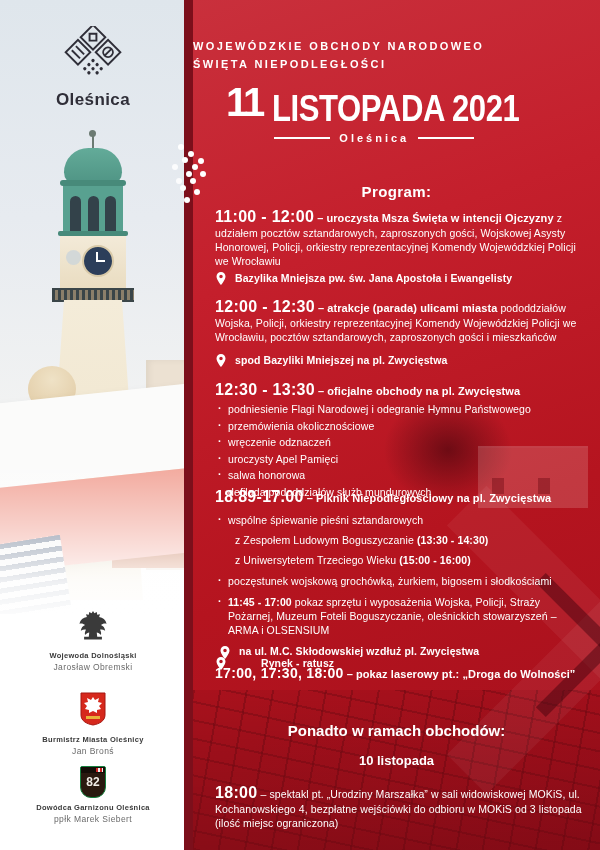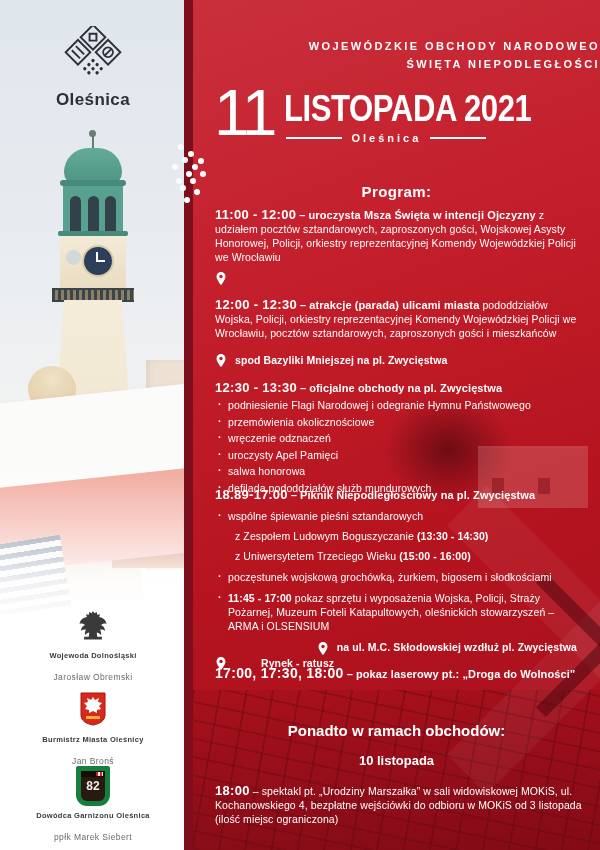--- a/index.html
+++ b/index.html
@@ -56,23 +56,23 @@
   .shirt{position:absolute;left:-8px;top:540px;width:74px;height:74px;transform:rotate(-9deg);z-index:5;
         background:repeating-linear-gradient(180deg,#5b6b85 0 5px,#f4f4f4 5px 11px);}
   .fade{position:absolute;left:0;top:455px;width:100%;height:170px;z-index:5;
         background:linear-gradient(180deg,rgba(255,255,255,0) 0%,rgba(255,255,255,.9) 75%,#fff 100%);}
   .white-bottom{position:absolute;left:0;top:614px;width:100%;height:236px;background:#fff;z-index:5;}
 
   
   .official{position:absolute;left:0;width:186px;text-align:center;z-index:7;}
   .off-1{top:610px;} .off-2{top:692px;} .off-3{top:766px;}
   .off-title{margin-top:5px;font-size:7.5px;font-weight:bold;color:#3a3a3a;letter-spacing:.3px;}
-  .off-name{margin-top:12px;font-size:8.5px;color:#6a6a6a;letter-spacing:.4px;}
+  .off-name{margin-top:2px;font-size:8.5px;color:#6a6a6a;letter-spacing:.4px;}
   .crest82{position:relative;width:24px;height:30px;margin:0 auto;background:#2a190f;
-           border:5px solid #15803d;border-radius:2px 2px 11px 11px;}
+           border:1px solid #15803d;border-radius:2px 2px 11px 11px;}
   .crest82::before{content:"";position:absolute;left:0;top:0;width:100%;height:6px;background:#140d07;}
   .crest82::after{content:"";position:absolute;right:2px;top:1px;width:7px;height:4px;
            background:repeating-linear-gradient(90deg,#c22 0 2px,#eee 2px 4px);}
   .crest82 .num{position:absolute;left:0;top:8px;width:100%;text-align:center;
            font-size:12px;font-weight:bold;color:#f0ece6;}
 
   
   .stripe{position:absolute;left:184px;top:0;width:9px;height:850px;background:#7c0f1b;z-index:8;}
 
   
@@ -106,36 +106,36 @@
         repeating-linear-gradient(100deg,rgba(40,0,5,.45) 0 2px,rgba(40,0,5,0) 2px 26px),
         repeating-linear-gradient(12deg,rgba(40,0,5,.4) 0 2px,rgba(40,0,5,0) 2px 18px),
         linear-gradient(180deg,rgba(60,0,8,.15),rgba(25,0,4,.45));}
   .x-light{position:absolute;left:240px;top:470px;width:340px;height:340px;opacity:.9;}
   .x-light::before,.x-light::after{content:"";position:absolute;left:140px;top:-20px;width:56px;height:380px;background:rgba(255,255,255,.06);}
   .x-light::before{transform:rotate(45deg);} .x-light::after{transform:rotate(-45deg);}
   .x-dark{position:absolute;left:330px;top:560px;width:170px;height:170px;}
   .x-dark::before,.x-dark::after{content:"";position:absolute;left:78px;top:-10px;width:14px;height:190px;background:rgba(60,0,10,.45);}
   .x-dark::before{transform:rotate(45deg);} .x-dark::after{transform:rotate(-45deg);}
 
-  .hdr{position:absolute;left:0;top:38px;width:100%;text-align:right;
+  .hdr{position:absolute;left:0;top:38px;width:100%;text-align:left;
        font-size:11px;font-weight:bold;letter-spacing:2.4px;line-height:1.6;}
   .date-row{position:absolute;left:0;top:84px;width:100%;display:flex;justify-content:center;align-items:flex-start;gap:10px;}
-  .date-day{font-size:64px;font-weight:400;line-height:.92;letter-spacing:-3px;}
+  .date-day{font-size:40px;font-weight:700;line-height:.92;letter-spacing:-3px;}
   .date-right{padding-top:6px;}
   .date-month{font-size:37px;font-weight:800;line-height:1;white-space:nowrap;
       display:inline-block;transform:scaleX(.84);transform-origin:left center;letter-spacing:-.5px;}
   .city-row{display:flex;align-items:center;gap:9px;margin-top:5px;margin-left:2px;}
   .city-row .ln{width:56px;height:2px;background:#fff;}
   .city-row .ct{font-size:11px;font-weight:bold;letter-spacing:3px;}
 
   .program-title{position:absolute;left:0;top:183px;width:100%;text-align:center;font-size:15px;font-weight:bold;letter-spacing:.4px;}
 
   .blk{position:absolute;left:22px;width:372px;font-size:10.5px;line-height:1.33;letter-spacing:.1px;}
   .blk p{margin:0;}
-  .t{font-size:13px;font-weight:bold;letter-spacing:.3px;}
+  .t{font-size:16px;font-weight:bold;letter-spacing:.3px;}
   .t-big{font-size:14px;font-weight:bold;letter-spacing:.3px;}
   .ld{font-weight:bold;font-size:11px;}
   .loc{display:flex;align-items:center;gap:8px;font-weight:bold;font-size:10.5px;}
   .loc svg{flex:0 0 auto;}
   .bullets{margin-top:3px;}
   .bullet{position:relative;padding-left:13px;margin-bottom:2.5px;}
   .bullet::before{content:"·";position:absolute;left:3px;top:-1px;font-weight:bold;}
   .sub{padding-left:20px;margin:6px 0;} .mt7{margin-top:7px;}
   .center-ttl{position:absolute;left:0;width:100%;text-align:center;font-weight:bold;}
 </style>
@@ -280,20 +280,21 @@
   <div class="blk" style="top:206px;">
     <p><span class="t">11:00 - 12:00</span>
        <span class="ld">–</span>
        <span class="ld">uroczysta Msza Święta w intencji Ojczyzny</span>
        <span>z udziałem pocztów sztandarowych, zaproszonych gości, Wojskowej Asysty Honorowej, Policji, orkiestry reprezentacyjnej Komendy Wojewódzkiej Policji we Wrocławiu</span></p>
   </div>
   <div class="blk loc" style="top:271px;">
     <svg width="12" height="15" viewBox="0 0 24 28">
       <path fill="#fff" fill-rule="evenodd" d="M12 1C7 1 3 5 3 10c0 6.5 9 17 9 17s9-10.5 9-17c0-5-4-9-9-9zm0 12.5A3.5 3.5 0 1 1 12 6.5a3.5 3.5 0 0 1 0 7z"></path>
     </svg>
+    <span>Bazylika Mniejsza pw. św. Jana Apostoła i Ewangelisty</span>
   </div>
 
   <div class="blk" style="top:296px;">
     <p><span class="t">12:00 - 12:30</span>
        <span class="ld">–</span>
        <span class="ld">atrakcje (parada) ulicami miasta</span>
        <span>pododdziałów Wojska, Policji, orkiestry reprezentacyjnej Komendy Wojewódzkiej Policji we Wrocławiu, pocztów sztandarowych, zaproszonych gości i mieszkańców</span></p>
   </div>
   <div class="blk loc" style="top:353px;">
     <svg width="12" height="15" viewBox="0 0 24 28">
@@ -325,23 +326,23 @@
       <span>z Zespołem Ludowym Boguszyczanie</span>
       <b>(13:30 - 14:30)</b>
     </div>
     <div class="sub">
       <span>z Uniwersytetem Trzeciego Wieku</span>
       <b>(15:00 - 16:00)</b>
     </div>
     <div class="bullet mt7"><span>poczęstunek wojskową grochówką, żurkiem, bigosem i słodkościami</span></div>
     <div class="bullet mt7">
       <b>11:45 - 17:00</b>
-      <span>pokaz sprzętu i wyposażenia Wojska, Policji, Straży Pożarnej, Muzeum Foteli Katapultowych, oleśnickich stowarzyszeń –  ARMA i OLSENSIUM</span>
-    </div>
-    <div class="loc mt7" style="padding-left:4px;justify-content:flex-end;">
+      <span>pokaz sprzętu i wyposażenia Wojska, Policji, Straży Pożarnej, Muzeum Foteli Boguszyczanie, oleśnickich stowarzyszeń –  ARMA i OLSENSIUM</span>
+    </div>
+    <div class="loc mt7" style="padding-left:4px;">
       <svg width="12" height="15" viewBox="0 0 24 28">
         <path fill="#fff" fill-rule="evenodd" d="M12 1C7 1 3 5 3 10c0 6.5 9 17 9 17s9-10.5 9-17c0-5-4-9-9-9zm0 12.5A3.5 3.5 0 1 1 12 6.5a3.5 3.5 0 0 1 0 7z"></path>
       </svg>
       <span>na ul. M.C. Skłodowskiej wzdłuż pl. Zwycięstwa</span>
     </div>
   </div>
 
   <div class="blk" style="top:664px;">
     <p><span class="t-big">17:00, 17:30, 18:00</span>
        <span class="ld">–</span>

